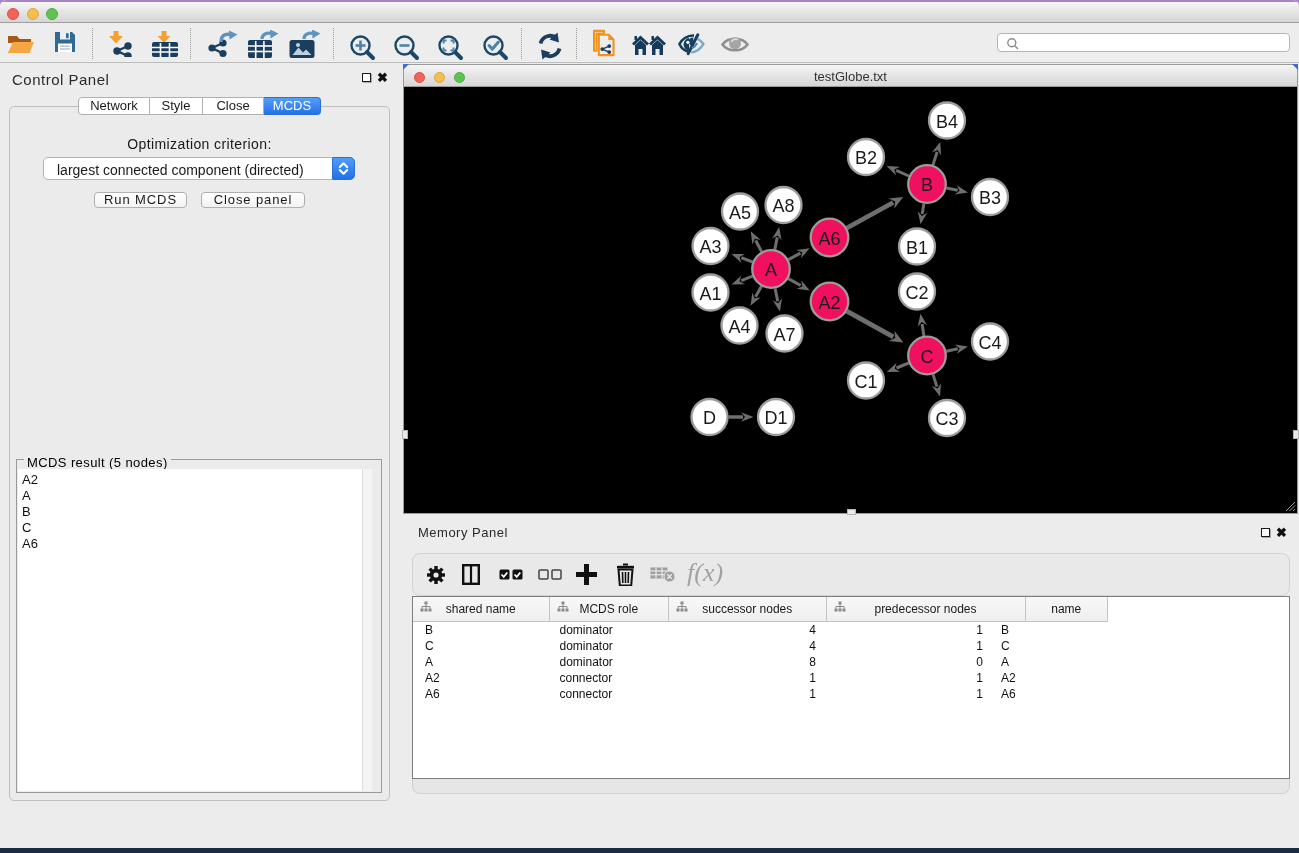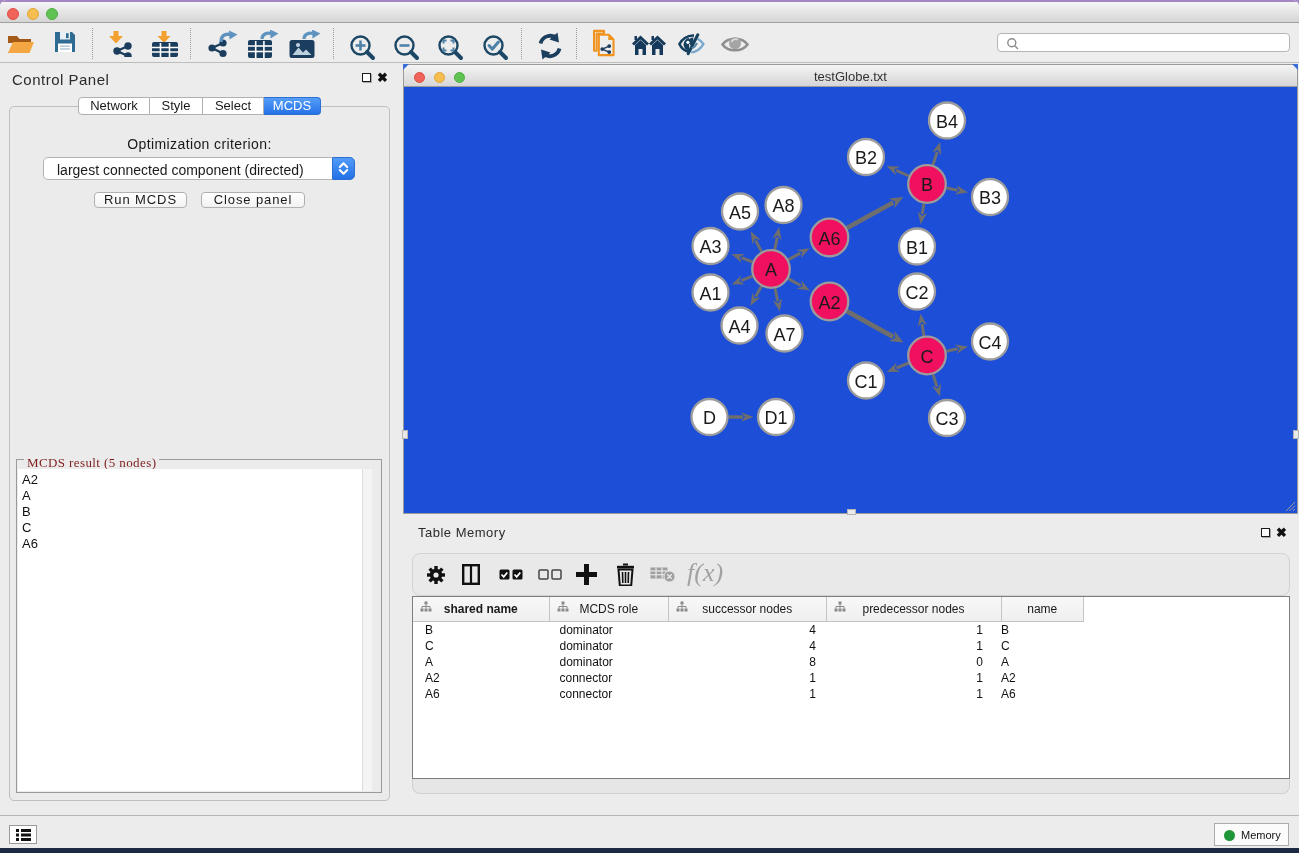--- a/index.html
+++ b/index.html
@@ -29,27 +29,27 @@
 .segtabs .sel{background:linear-gradient(180deg,#559ef8,#2572e7);border-color:#2e6fd4;color:#fff;}
 #cp-tabs{left:78px;top:97px;}
 #optlabel{position:absolute;left:9px;top:136px;width:381px;text-align:center;font-size:14px;letter-spacing:0.4px;color:#1a1a1a;}
 #dropdown{position:absolute;left:43px;top:157px;width:312px;height:23px;background:#fff;border:1px solid #b3b3b3;border-radius:5px;font-size:14px;color:#1a1a1a;}
 #dropdown .txt{position:absolute;left:13px;top:4px;}
 #dropdown .step{position:absolute;right:-1px;top:-1px;width:23px;height:23px;border-radius:1px 5px 5px 1px;background:linear-gradient(180deg,#529cf8,#2270e6);border:1px solid #2e6fd4;}
 .btn{position:absolute;height:16px;background:linear-gradient(180deg,#ffffff,#f2f2f2);border:1px solid #b0b0b0;border-radius:4px;font-size:13px;letter-spacing:0.9px;color:#1a1a1a;text-align:center;line-height:14.5px;}
 #btn-run{left:94px;top:192px;width:93px;}
 #btn-close{left:201px;top:192px;width:104px;}
 #mcds-group{position:absolute;left:16px;top:459px;width:366px;height:334px;border:1px solid #9a9a9a;}
-#mcds-label{position:absolute;left:24px;top:455px;background:#ebebeb;padding:0 3px;font-size:13px;letter-spacing:0.4px;color:#7f1d1d;font-family:Liberation Serif, serif;}
+#mcds-label{position:absolute;left:24px;top:455px;background:#ebebeb;padding:0 3px;font-size:13px;letter-spacing:0.4px;color:#000000;}
 #mcds-list{position:absolute;left:18px;top:469px;width:344px;height:322px;background:#fff;font-size:13px;color:#111;}
 #mcds-list{padding-top:3px;}
 #mcds-list div{padding-left:4px;height:16px;line-height:16px;}
 #mcds-scroll{position:absolute;left:362px;top:469px;width:10px;height:322px;background:#f4f4f4;border-left:1px solid #ddd;}
 
-#frame{position:absolute;left:403px;top:64px;width:895px;height:450px;background:#1d4ed8;border:1px solid #9b9b9b;}
+#frame{position:absolute;left:403px;top:64px;width:895px;height:450px;background:#000000;border:1px solid #9b9b9b;}
 #frame-tb{position:absolute;left:0;top:0;width:100%;height:22px;background:linear-gradient(180deg,#f4f4f4,#d6d6d6);border-bottom:1px solid #9b9b9b;}
 #frame-tb .t1{left:10px;background:#f0635a;border:0.5px solid #dd4f44;top:6.5px;width:11px;height:11px;}
 #frame-tb .t2{left:29.5px;background:#f6be4f;border:0.5px solid #e0a63c;top:6.5px;width:11px;height:11px;}
 #frame-tb .t3{left:50px;background:#61c254;border:0.5px solid #4daf43;top:6.5px;width:11px;height:11px;}
 #frame-title{position:absolute;width:100%;text-align:center;top:4px;font-size:13px;color:#333;}
 #graph{position:absolute;left:403px;top:86px;}
 .nl{font-size:18px;fill:#1a1a1a;text-anchor:middle;dominant-baseline:central;}
 
 #tp-title{position:absolute;left:418px;top:525px;font-size:13px;letter-spacing:0.5px;color:#2b2b2b;}
 #tp-float{position:absolute;left:1261px;top:528px;width:9px;height:9px;border:1.5px solid #1a1a1a;background:#fdfdfd;box-shadow:1px 1px 0 #aaa;}
@@ -236,21 +236,21 @@
       </svg>
     </div>
 
 <div id="cp-title">Control Panel</div>
 <div id="cp-float"></div>
     <div id="cp-close">✖</div>
 <div id="cp-panel"></div>
 <div class="segtabs" id="cp-tabs">
  <div class="seg" style="width:72px;">Network</div>
  <div class="seg" style="width:53px;">Style</div>
- <div class="seg" style="width:61px;">Select</div>
+ <div class="seg" style="width:61px;">Close</div>
  <div class="seg sel" style="width:57px;">MCDS</div>
 </div>
 <div id="optlabel">Optimization criterion:</div>
 <div id="dropdown">
       <span class="txt">largest connected component (directed)</span>
       <div class="step"><svg width="21" height="21" viewBox="0 0 21 21">
           <path d="M6.8 9 L10.5 5.2 L14.2 9" fill="none" stroke="#fff" stroke-width="2" stroke-linecap="round" stroke-linejoin="round"></path>
           <path d="M6.8 12 L10.5 15.8 L14.2 12" fill="none" stroke="#fff" stroke-width="2" stroke-linecap="round" stroke-linejoin="round"></path>
         </svg></div>
     </div>
@@ -373,21 +373,21 @@
 <text x="947" y="121.5" class="nl">B4</text>
 <text x="927" y="356.5" class="nl">C</text>
 <text x="866" y="381.5" class="nl">C1</text>
 <text x="917" y="292.5" class="nl">C2</text>
 <text x="947" y="419" class="nl">C3</text>
 <text x="990" y="342.5" class="nl">C4</text>
 <text x="709.5" y="418" class="nl">D</text>
 <text x="776" y="418" class="nl">D1</text>
 </svg>
 
-<div id="tp-title">Table Memory</div>
+<div id="tp-title">Memory Panel</div>
 <div id="tp-float"></div>
     <div id="tp-close">✖</div>
 <div id="tp-toolbar">
 <svg style="position:absolute;left:13px;top:11px;" width="20" height="20" viewBox="0 0 20 20">
  <g fill="#111">
           <circle cx="10" cy="10" r="6.2"></circle>
  <g stroke="#111" stroke-width="3.4">
             <line x1="10" y1="1" x2="10" y2="19"></line>
             <line x1="1" y1="10" x2="19" y2="10"></line>
             <line x1="3.6" y1="3.6" x2="16.4" y2="16.4"></line>
@@ -436,21 +436,21 @@
           <line x1="12" y1="0.5" x2="12" y2="11.5"></line>
         </g>
  <circle cx="19.5" cy="9.5" r="5.5" fill="#9f9f9f" stroke="#e9e9e9" stroke-width="1"></circle>
  <path d="M17.3 7.3 l4.4 4.4 M21.7 7.3 l-4.4 4.4" stroke="#e9e9e9" stroke-width="1.4"></path>
 </svg>
 <div style="position:absolute;left:274px;top:4px;font-family:'Liberation Serif',serif;font-style:italic;font-size:26px;color:#a2a2a2;">f(x)</div>
 </div>
 <div id="tbl-foot" style="position:absolute;left:412px;top:779px;width:878px;height:14.5px;background:#e6e6e6;border:1px solid #d0d0d0;border-top:none;border-radius:0 0 8px 8px;"></div>
 <div id="tbl">
  <div id="tbl-head">
-  <div class="hc" style="width:136.5px;font-weight:bold;"><svg class="hicon" width="12" height="12" viewBox="0 0 12 12">
+  <div class="hc" style="width:136.5px;"><svg class="hicon" width="12" height="12" viewBox="0 0 12 12">
             <g fill="#8a8a8a">
               <rect x="4.5" y="0.5" width="3" height="3"></rect>
               <rect x="0.5" y="7.5" width="3" height="3"></rect>
               <rect x="4.5" y="7.5" width="3" height="3"></rect>
               <rect x="8.5" y="7.5" width="3" height="3"></rect>
             </g>
             <g stroke="#8a8a8a" stroke-width="1">
               <line x1="6" y1="3.5" x2="6" y2="5.5"></line>
               <line x1="2" y1="5.5" x2="10" y2="5.5"></line>
               <line x1="2" y1="5.5" x2="2" y2="7.5"></line>
@@ -481,21 +481,21 @@
               <rect x="8.5" y="7.5" width="3" height="3"></rect>
             </g>
             <g stroke="#8a8a8a" stroke-width="1">
               <line x1="6" y1="3.5" x2="6" y2="5.5"></line>
               <line x1="2" y1="5.5" x2="10" y2="5.5"></line>
               <line x1="2" y1="5.5" x2="2" y2="7.5"></line>
               <line x1="10" y1="5.5" x2="10" y2="7.5"></line>
               <line x1="6" y1="5.5" x2="6" y2="7.5"></line>
             </g>
           </svg>successor nodes</div>
-  <div class="hc" style="width:175px;"><svg class="hicon" width="12" height="12" viewBox="0 0 12 12">
+  <div class="hc" style="width:199px;"><svg class="hicon" width="12" height="12" viewBox="0 0 12 12">
             <g fill="#8a8a8a">
               <rect x="4.5" y="0.5" width="3" height="3"></rect>
               <rect x="0.5" y="7.5" width="3" height="3"></rect>
               <rect x="4.5" y="7.5" width="3" height="3"></rect>
               <rect x="8.5" y="7.5" width="3" height="3"></rect>
             </g>
             <g stroke="#8a8a8a" stroke-width="1">
               <line x1="6" y1="3.5" x2="6" y2="5.5"></line>
               <line x1="2" y1="5.5" x2="10" y2="5.5"></line>
               <line x1="2" y1="5.5" x2="2" y2="7.5"></line>
@@ -537,29 +537,13 @@
   <div class="trow">
           <span style="width:136.5px;padding-left:12px;">A6</span>
           <span style="width:119.5px;padding-left:10px;">connector</span>
           <span style="width:157.5px;text-align:right;padding-right:10.5px;">1</span>
           <span style="width:166.5px;text-align:right;padding-right:10px;">1</span>
           <span style="padding-left:8px;">A6</span>
         </div>
  </div>
 </div>
 
-<div id="statusbar">
- <div id="sb-list"><svg width="26" height="17" viewBox="0 0 26 17">
-          <g fill="#111">
-            <rect x="6" y="3" width="3" height="3"></rect>
-            <rect x="11" y="3" width="10" height="3"></rect>
-            <rect x="6" y="7.5" width="3" height="3"></rect>
-            <rect x="11" y="7.5" width="10" height="3"></rect>
-            <rect x="6" y="12" width="3" height="3"></rect>
-            <rect x="11" y="12" width="10" height="3"></rect>
-          </g>
-        </svg></div>
- <div id="sb-mem">
-        <div class="dot"></div>
-        <div class="lbl">Memory</div>
-      </div>
 </div>
-</div>
 
 </body></html>

